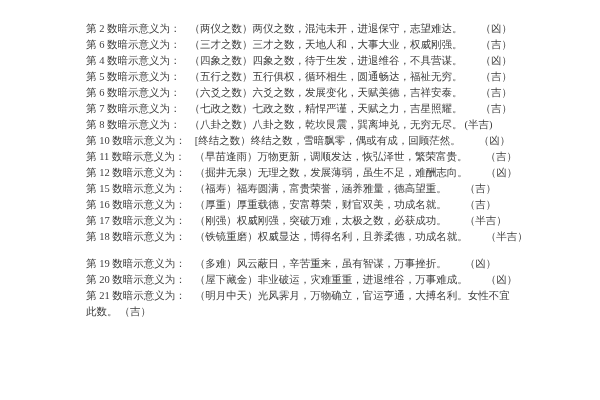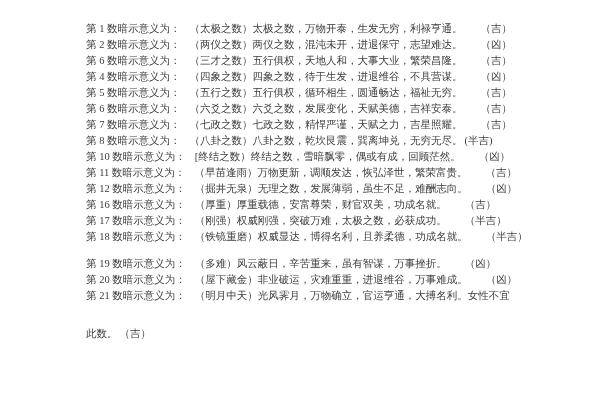--- a/index.html
+++ b/index.html
@@ -13,41 +13,41 @@
     box-sizing: content-box;
     padding: 21px 10px 0 86px;
     width: 490px;
     font-family: "Liberation Serif", serif;
     font-size: 10.5px;
     line-height: 16px;
     color: #3c3c3c;
   }
   .group { margin: 0 0 11px 0; }
   .row { white-space: nowrap; }
-  .cont { white-space: nowrap; margin-top: 22px; }
+  .cont { white-space: nowrap; }
   .prefix { margin-right: 9px; }
   .verdict { margin-left: 18px; }
   .verdict.tight { margin-left: 2px; }
 </style>
 </head>
 <body style="background: rgb(255, 255, 255);">
 
 <div class="doc" style="color: rgb(60, 60, 60);">
     <div class="group">
-      <div class="row"><span class="prefix">第 1 数暗示意义为：</span><span class="body">（太极之数）太极之数，万物开泰，生发无穷，利禄亨通。</span><span class="verdict">（吉）</span></div>
       <div class="row"><span class="prefix">第 2 数暗示意义为：</span><span class="body">（两仪之数）两仪之数，混沌未开，进退保守，志望难达。</span><span class="verdict">（凶）</span></div>
-      <div class="row"><span class="prefix">第 6 数暗示意义为：</span><span class="body">（三才之数）五行俱权，天地人和，大事大业，繁荣昌隆。</span><span class="verdict">（吉）</span></div>
+      <div class="row"><span class="prefix">第 6 数暗示意义为：</span><span class="body">（三才之数）三才之数，天地人和，大事大业，权威刚强。</span><span class="verdict">（吉）</span></div>
       <div class="row"><span class="prefix">第 4 数暗示意义为：</span><span class="body">（四象之数）四象之数，待于生发，进退维谷，不具营谋。</span><span class="verdict">（凶）</span></div>
       <div class="row"><span class="prefix">第 5 数暗示意义为：</span><span class="body">（五行之数）五行俱权，循环相生，圆通畅达，福祉无穷。</span><span class="verdict">（吉）</span></div>
       <div class="row"><span class="prefix">第 6 数暗示意义为：</span><span class="body">（六爻之数）六爻之数，发展变化，天赋美德，吉祥安泰。</span><span class="verdict">（吉）</span></div>
       <div class="row"><span class="prefix">第 7 数暗示意义为：</span><span class="body">（七政之数）七政之数，精悍严谨，天赋之力，吉星照耀。</span><span class="verdict">（吉）</span></div>
       <div class="row"><span class="prefix">第 8 数暗示意义为：</span><span class="body">（八卦之数）八卦之数，乾坎艮震，巽离坤兑，无穷无尽。</span><span class="verdict tight">(半吉)</span></div>
       <div class="row"><span class="prefix">第 10 数暗示意义为：</span><span class="body">[终结之数）终结之数，雪暗飘零，偶或有成，回顾茫然。</span><span class="verdict">（凶）</span></div>
       <div class="row"><span class="prefix">第 11 数暗示意义为：</span><span class="body">（早苗逢雨）万物更新，调顺发达，恢弘泽世，繁荣富贵。</span><span class="verdict">（吉）</span></div>
       <div class="row"><span class="prefix">第 12 数暗示意义为：</span><span class="body">（掘井无泉）无理之数，发展薄弱，虽生不足，难酬志向。</span><span class="verdict">（凶）</span></div>
+      <div class="row"><span class="prefix">第 15 数暗示意义为：</span><span class="body">（福寿）福寿圆满，富贵荣誉，涵养雅量，德高望重。</span><span class="verdict">（吉）</span></div>
       <div class="row"><span class="prefix">第 16 数暗示意义为：</span><span class="body">（厚重）厚重载德，安富尊荣，财官双美，功成名就。</span><span class="verdict">（吉）</span></div>
       <div class="row"><span class="prefix">第 17 数暗示意义为：</span><span class="body">（刚强）权威刚强，突破万难，太极之数，必获成功。</span><span class="verdict">（半吉）</span></div>
       <div class="row"><span class="prefix">第 18 数暗示意义为：</span><span class="body">（铁镜重磨）权威显达，博得名利，且养柔德，功成名就。</span><span class="verdict">（半吉）</span></div>
     </div>
     <div class="group">
       <div class="row"><span class="prefix">第 19 数暗示意义为：</span><span class="body">（多难）风云蔽日，辛苦重来，虽有智谋，万事挫折。</span><span class="verdict">（凶）</span></div>
       <div class="row"><span class="prefix">第 20 数暗示意义为：</span><span class="body">（屋下藏金）非业破运，灾难重重，进退维谷，万事难成。</span><span class="verdict">（凶）</span></div>
       <div class="row"><span class="prefix">第 21 数暗示意义为：</span><span class="body">（明月中天）光风霁月，万物确立，官运亨通，大搏名利。女性不宜</span><div class="cont"><span class="body">此数。</span><span class="verdict tight">（吉）</span></div></div>
     </div>
   </div>

